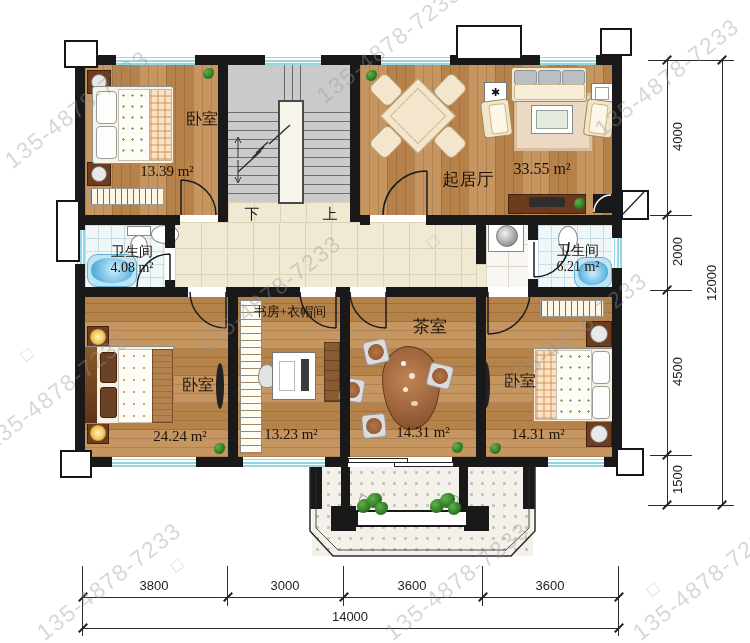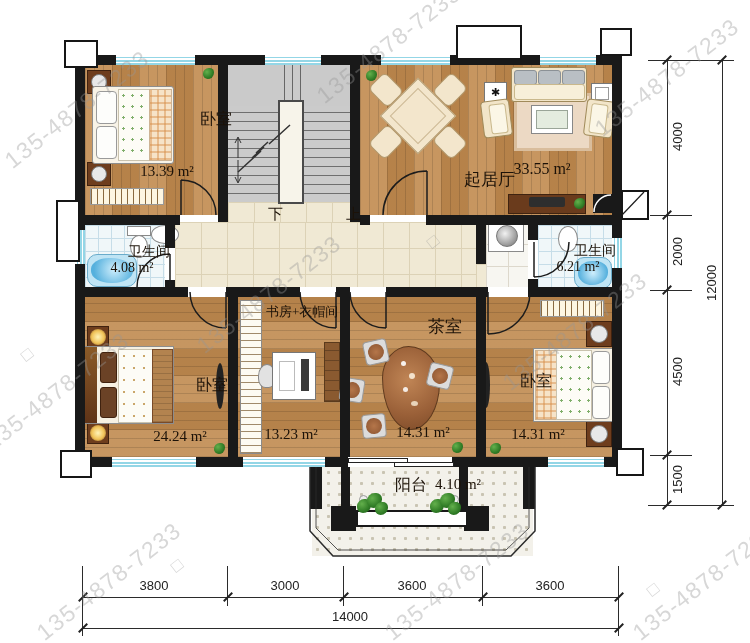--- a/index.html
+++ b/index.html
@@ -26,21 +26,21 @@
     background-image:radial-gradient(circle,#c9c4b2 1.3px,transparent 1.9px);background-size:11px 11px;}
   .stair{position:absolute;z-index:1;background:#cacaca;}
   .steps{position:absolute;z-index:2;background:repeating-linear-gradient(0deg,#cbcbcb 0 8px,#6f6f6f 8px 9px);}
   .win-h{position:absolute;z-index:5;height:10px;
     background:repeating-linear-gradient(180deg,#ffffff 0 1.6px,#93d6e6 1.6px 3.4px);}
   .win-v{position:absolute;z-index:5;width:10px;
     background:repeating-linear-gradient(90deg,#ffffff 0 1.6px,#93d6e6 1.6px 3.4px);}
   .cbox{position:absolute;z-index:6;background:#fff;border:2px solid #161616;}
   .furn{position:absolute;z-index:2;}
   .rname{position:absolute;z-index:7;font-family:"Liberation Serif",serif;color:#1c1208;
-         font-size:16px;line-height:18px;white-space:nowrap;margin-left:28px;}
+         font-size:16px;text-align:center;line-height:18px;white-space:nowrap;}
   .rarea{position:absolute;z-index:7;font-family:"Liberation Serif",serif;color:#1c1208;
          font-size:15px;text-align:center;line-height:16px;white-space:nowrap;}
   .dline{position:absolute;background:#2b2b2b;z-index:7;}
   .dlab{position:absolute;z-index:7;font-size:13px;color:#222;text-align:center;}
   .dlab-v{position:absolute;z-index:7;font-size:13px;color:#222;writing-mode:vertical-rl;
           transform:rotate(180deg);text-align:center;}
   .slash{position:absolute;width:12px;height:2px;background:#222;transform:rotate(-45deg);z-index:8;}
   .wm{position:absolute;z-index:9;font-size:23px;letter-spacing:1.5px;color:rgba(150,150,150,.38);
       transform:rotate(-38deg);transform-origin:left center;white-space:nowrap;pointer-events:none;}
   .wmsq{position:absolute;z-index:9;font-size:17px;color:rgba(150,150,150,.38);
@@ -284,24 +284,20 @@
     <div class="plant" style="left:10px;top:0;width:15px;height:15px;"></div>
     <div class="plant" style="left:18px;top:9px;width:13px;height:13px;"></div>
     <div class="abs" style="left:2px;top:2px;width:7px;height:7px;border-radius:50%;background:#eee;border:1px solid #999;"></div>
   </div>
   <div class="furn" style="left:430px;top:493px;width:32px;height:27px;z-index:5;">
     <div class="plant" style="left:0;top:6px;width:14px;height:14px;"></div>
     <div class="plant" style="left:10px;top:0;width:15px;height:15px;"></div>
     <div class="plant" style="left:18px;top:9px;width:13px;height:13px;"></div>
     <div class="abs" style="left:20px;top:2px;width:7px;height:7px;border-radius:50%;background:#eee;border:1px solid #999;"></div>
   </div>
-  <div class="abs" style="left:362px;top:476px;width:124px;height:18px;z-index:7;display:flex;gap:8px;justify-content:center;">
-    <span class="rname" style="position:static;">阳台</span>
-    <span class="rarea" style="position:static;">4.10 m²</span>
-  </div>
 
   <svg class="svgl" width="750" height="643" viewBox="0 0 750 643">
     <g stroke="#1c1c1c" stroke-width="1.5" fill="none">
       <path d="M181 215 V180 M181 180 A35 35 0 0 1 216 215"></path>
       <path d="M427 215 V171 M427 171 A44 44 0 0 0 383 215"></path>
       <path d="M170 287 V254 M170 254 A33 33 0 0 0 137 287"></path>
       <path d="M534 242 V277 M534 277 A35 35 0 0 0 569 242"></path>
       <path d="M226 292 V328 M226 328 A36 36 0 0 1 190 292"></path>
       <path d="M336 292 V328 M336 328 A36 36 0 0 1 300 292"></path>
       <path d="M386 292 V328 M386 328 A36 36 0 0 1 350 292"></path>

